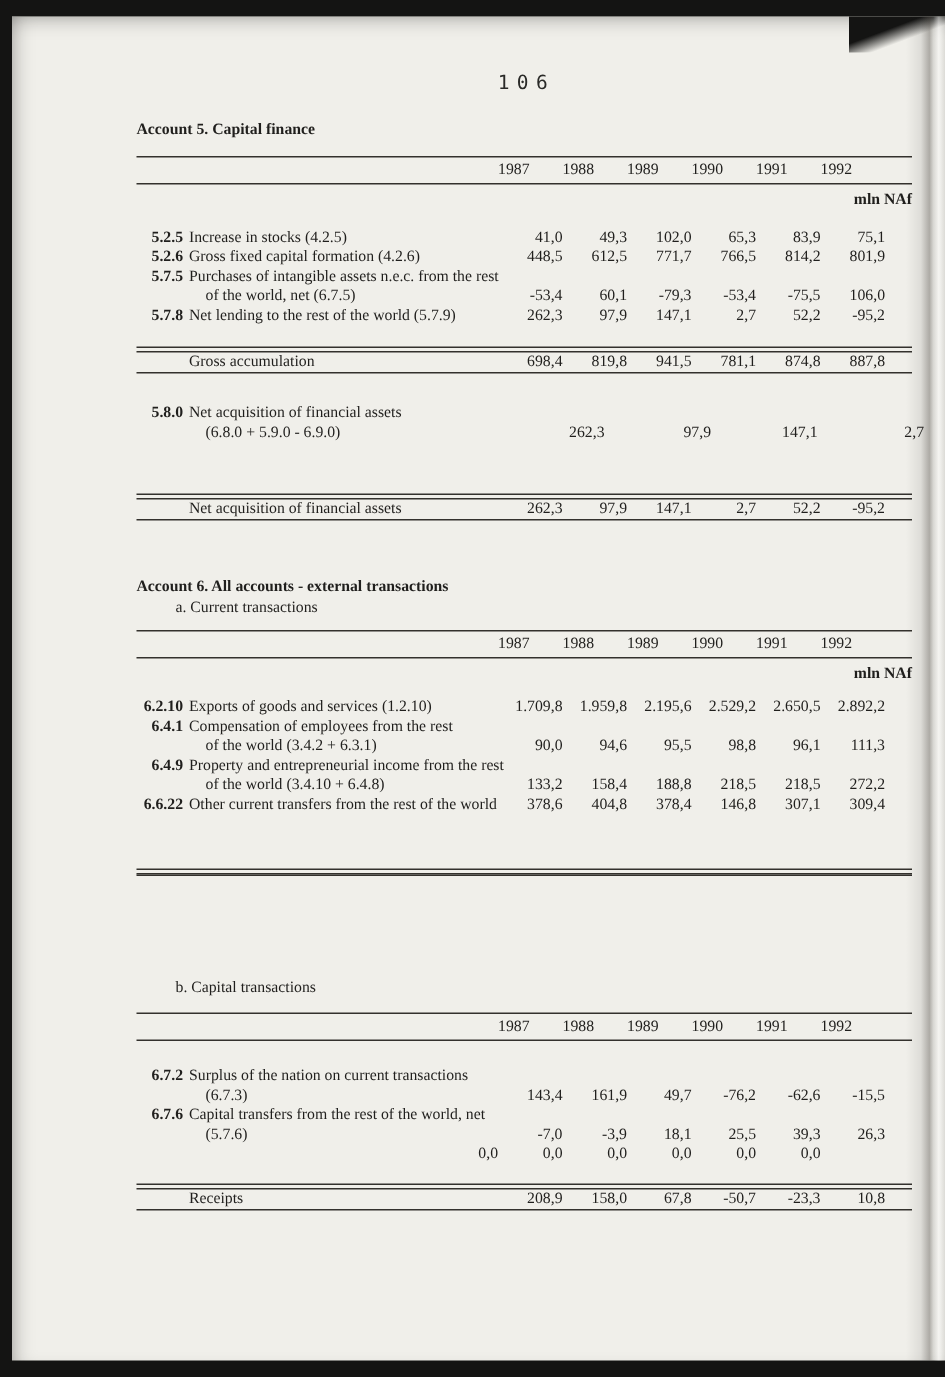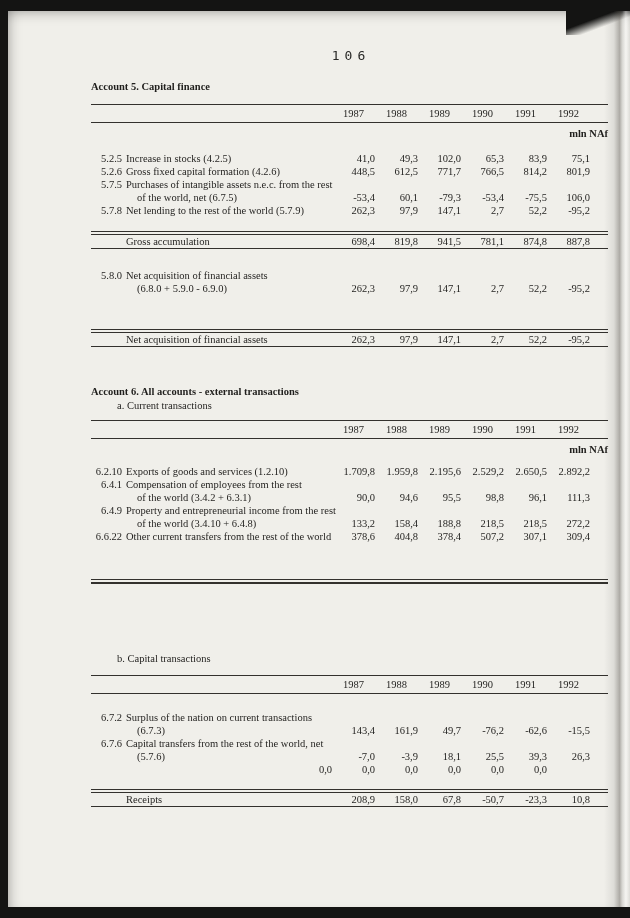--- a/index.html
+++ b/index.html
@@ -37,29 +37,29 @@
     position:absolute;left:109px;font-size:10.5px;line-height:13px;
   }
   .tbl{
     position:absolute;left:83px;width:517px;font-size:10.5px;line-height:13px;
   }
   .srule{height:0;border-top:1px solid #33312d;}
   .drule{height:2px;border-top:1px solid #33312d;border-bottom:1px solid #33312d;}
   .row{display:grid;grid-template-columns:241px repeat(6,43px) 18px;}
   .row .lab{white-space:nowrap;overflow:visible;}
   .row .v{text-align:right;align-self:end;white-space:nowrap;}
-  .row .y{text-align:center;}
+  .row .y{text-align:left;}
   .yrow{padding-top:2px;height:15px;}
   .unit{font-weight:bold;margin-top:4px;margin-left:326px;height:13px;text-align:right;}
-  .code{display:inline-block;width:31px;text-align:right;margin-right:4px;}
+  .code{display:inline-block;width:31px;text-align:right;margin-right:4px;font-weight:bold;}
   .l2{padding-left:46px;}
   .tlab{padding-left:35px;}
   .rows-a5{margin-top:12px;}
   .gap14{margin-top:14px;}
-  .gap20{margin-top:20px;}
+  .gap20{margin-top:20px;gap:28px;}
   .gap34{margin-top:34px;}
   .gap36{margin-top:36px;}
   .gap13{margin-top:13px;}
   .rows-a6a{margin-top:9px;}
   .rows-a6b{margin-top:17px;}
 </style>
 </head>
 <body>
 
 <div class="paper">
@@ -224,21 +224,21 @@
         <div class="v">272,2</div>
         <div></div>
       </div>
       <div class="row">
         <div class="lab">
           <div><span class="code">6.6.22</span><span>Other current transfers from the rest of the world</span></div>
         </div>
         <div class="v">378,6</div>
         <div class="v">404,8</div>
         <div class="v">378,4</div>
-        <div class="v">507,2</div>
+        <div class="v">146,8</div>
         <div class="v">307,1</div>
         <div class="v">309,4</div>
         <div></div>
       </div>
     </div>
 
     <div class="drule gap36"></div>
     <div class="srule"></div>
   </div>
 

